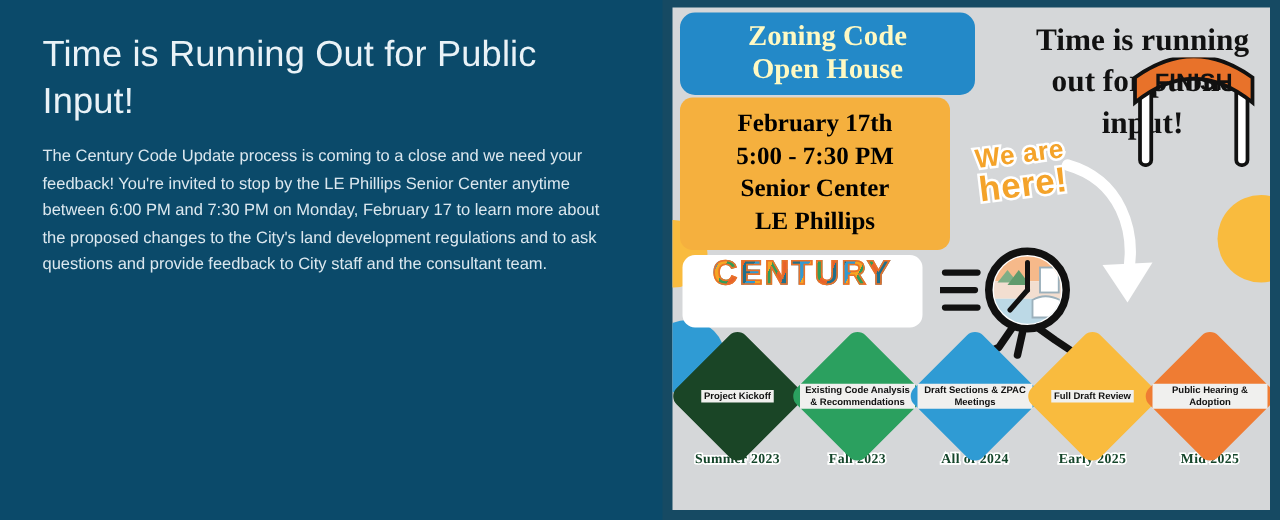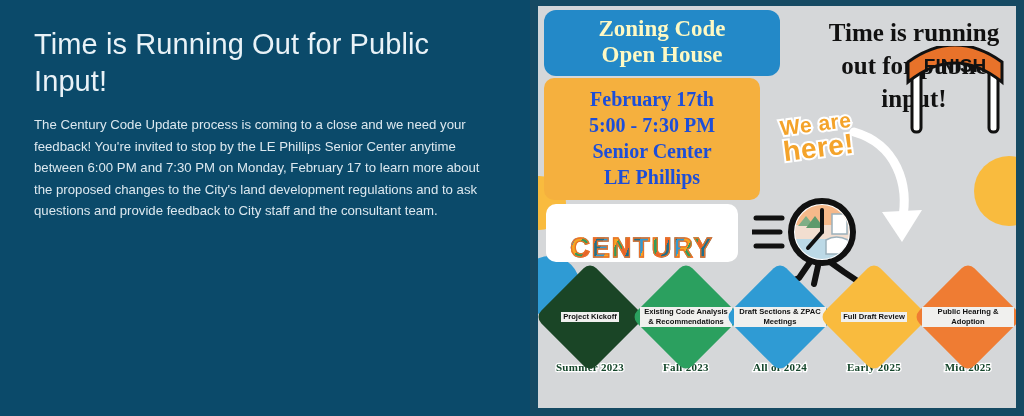--- a/index.html
+++ b/index.html
@@ -43,21 +43,21 @@
     background:#2389c8;border-radius:12px;
     padding:6px 8px 8px 8px;box-sizing:border-box;
     color:#fef9c3;text-align:center;
     font-family:"Liberation Serif",serif;font-weight:bold;
     font-size:23px;line-height:26px;
   }
   .orange-box{
     position:absolute;left:6px;top:72px;width:216px;
     background:#f5b03e;border-radius:10px;
     padding:8px 6px 10px 6px;box-sizing:border-box;
-    color:#1d4ed8;text-align:center;
+    color:#000000;text-align:center;
     font-family:"Liberation Serif",serif;font-weight:bold;
     font-size:20px;line-height:26px;
   }
   .orange-box .ln{display:block;}
 
   
   .hero-right{
     position:absolute;right:12px;top:10px;width:180px;
     text-align:center;color:#111111;
     font-family:"Liberation Serif",serif;font-weight:bold;
@@ -75,21 +75,21 @@
     -webkit-text-stroke:4px #ffffff;paint-order:stroke fill;
     display:block;text-align:center;
   }
   .we-here .l1{font-size:21px;letter-spacing:.5px;}
   .we-here .l2{font-size:28px;margin-top:-4px;letter-spacing:.5px;}
 
   
   .logo-pill{
     position:absolute;left:8px;top:198px;width:192px;height:58px;
     background:#ffffff;border-radius:10px;
-    display:flex;flex-direction:column;align-items:center;justify-content:flex-end;
+    display:flex;flex-direction:column;align-items:center;justify-content:space-between;
   }
   .logo-l1,.logo-l2{
     font-family:"Liberation Sans",sans-serif;font-weight:bold;
     letter-spacing:2px;
     background:repeating-linear-gradient(115deg,#2f9bd4 0 7px,#f5a623 7px 13px,#2f9e5a 13px 20px,#e8622a 20px 26px,#1f6f8b 26px 33px);
     -webkit-background-clip:text;background-clip:text;color:transparent;
     -webkit-text-stroke:1.3px #e8722a;
   }
   .logo-l1{font-size:27px;line-height:28px;}
   .logo-l2{font-size:19px;line-height:21px;}

